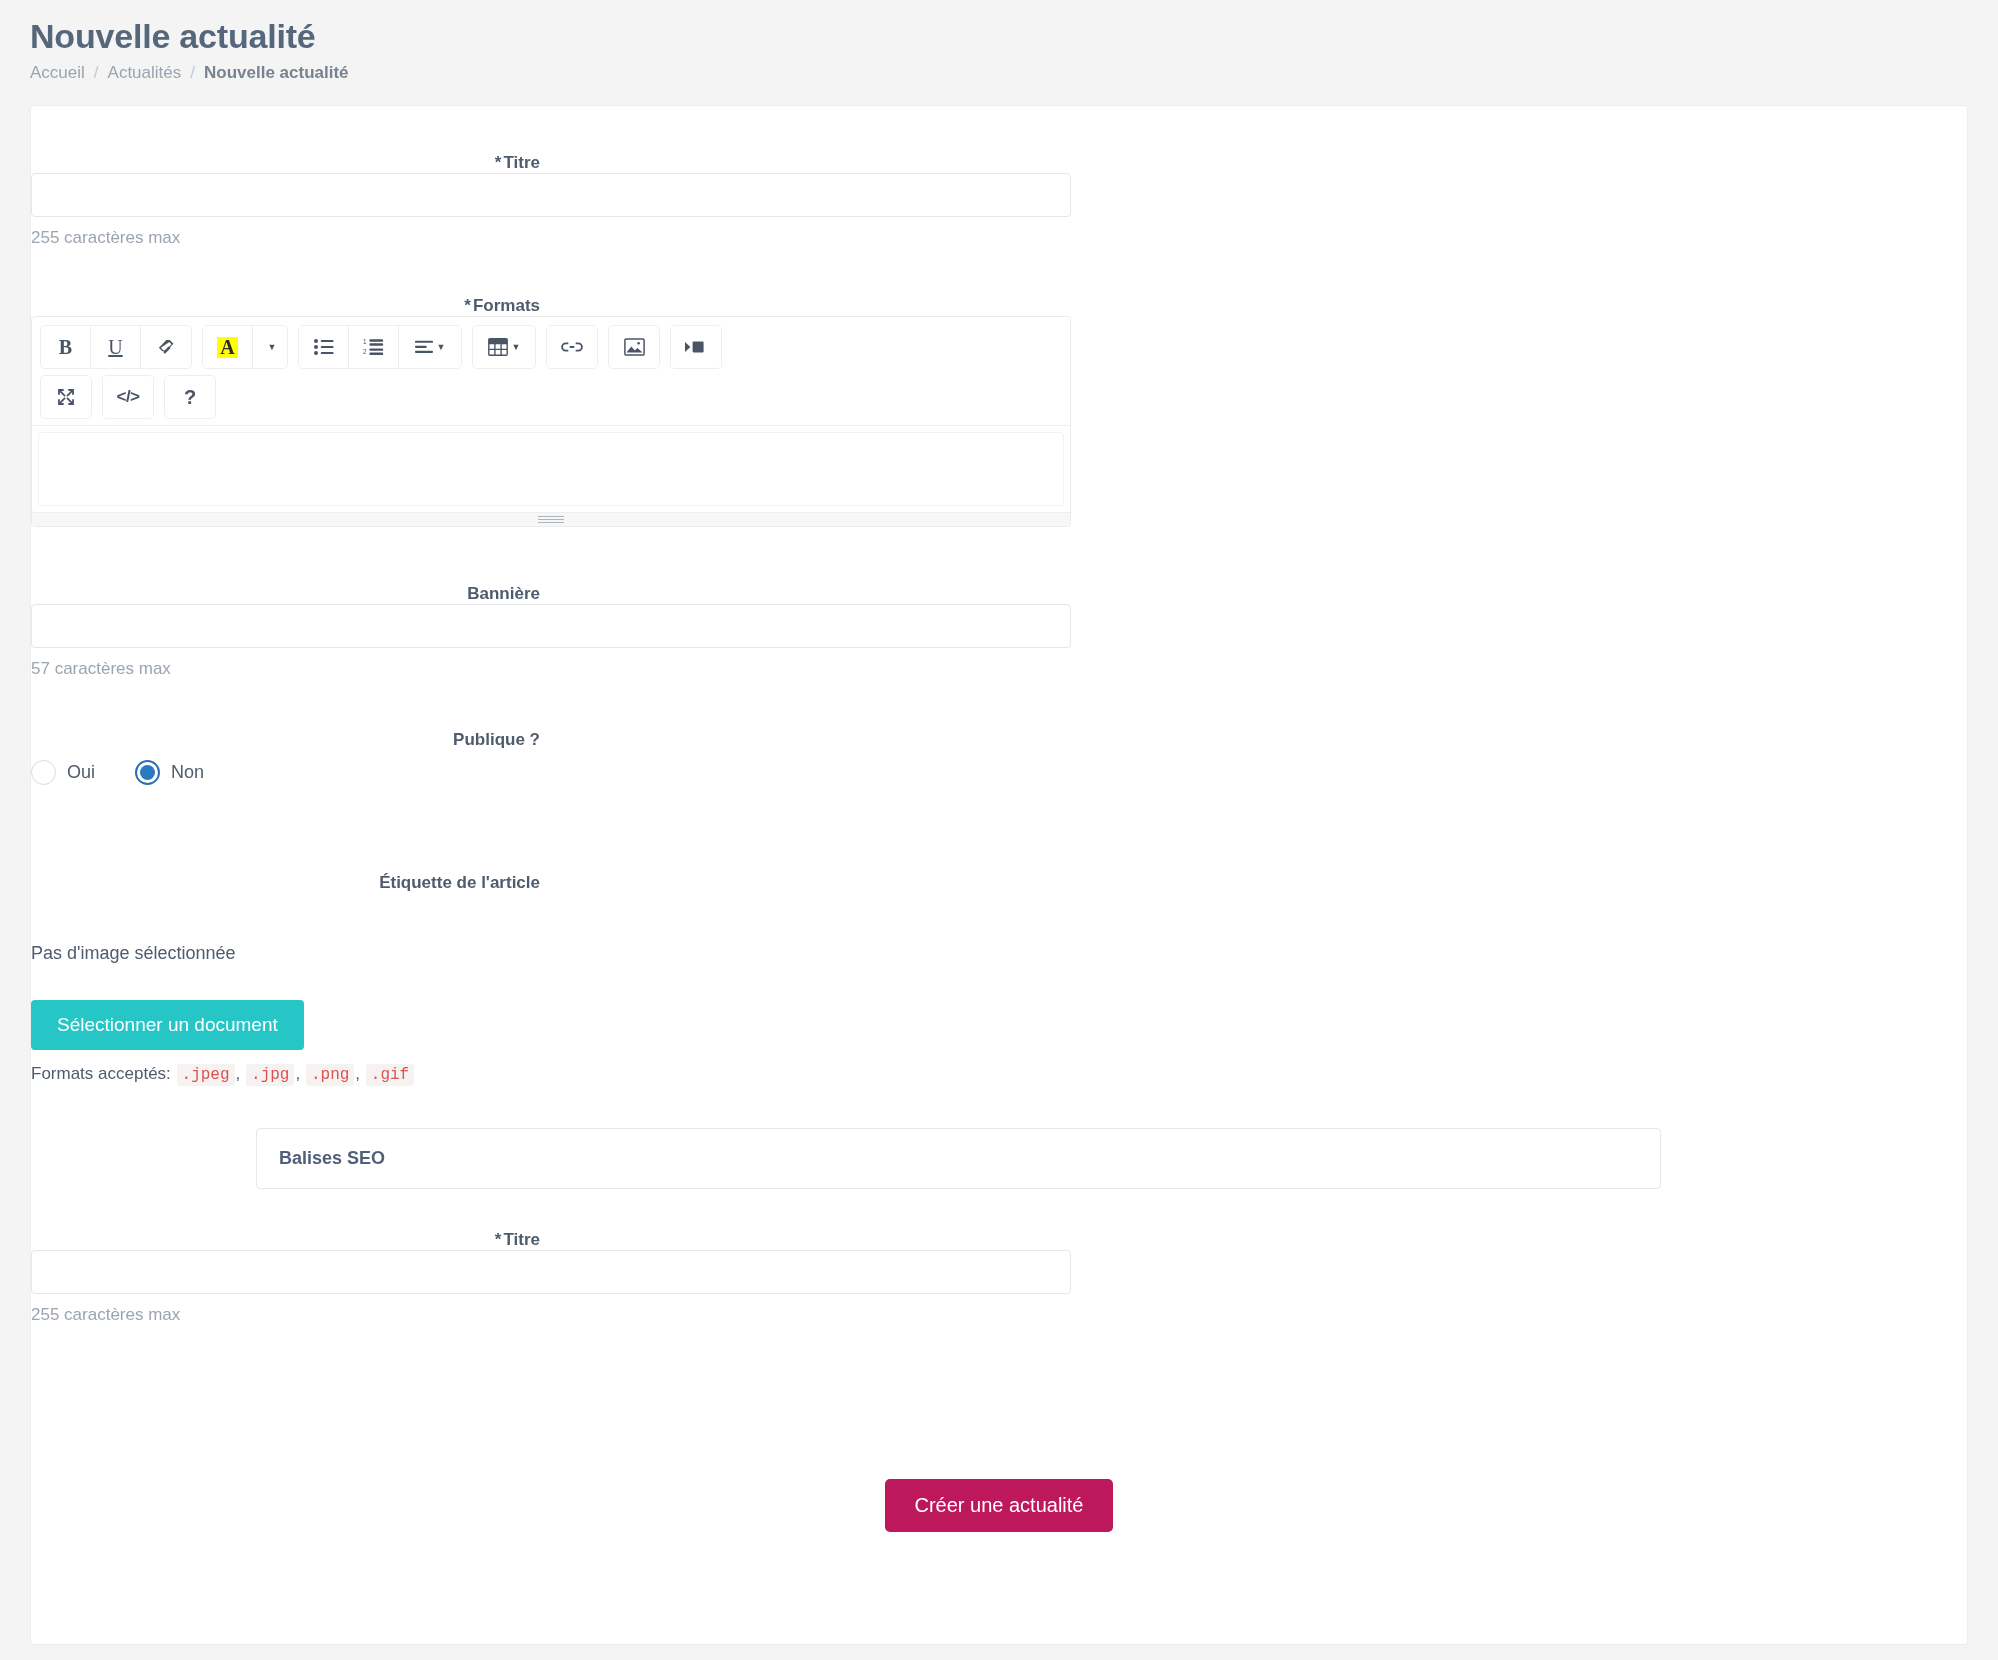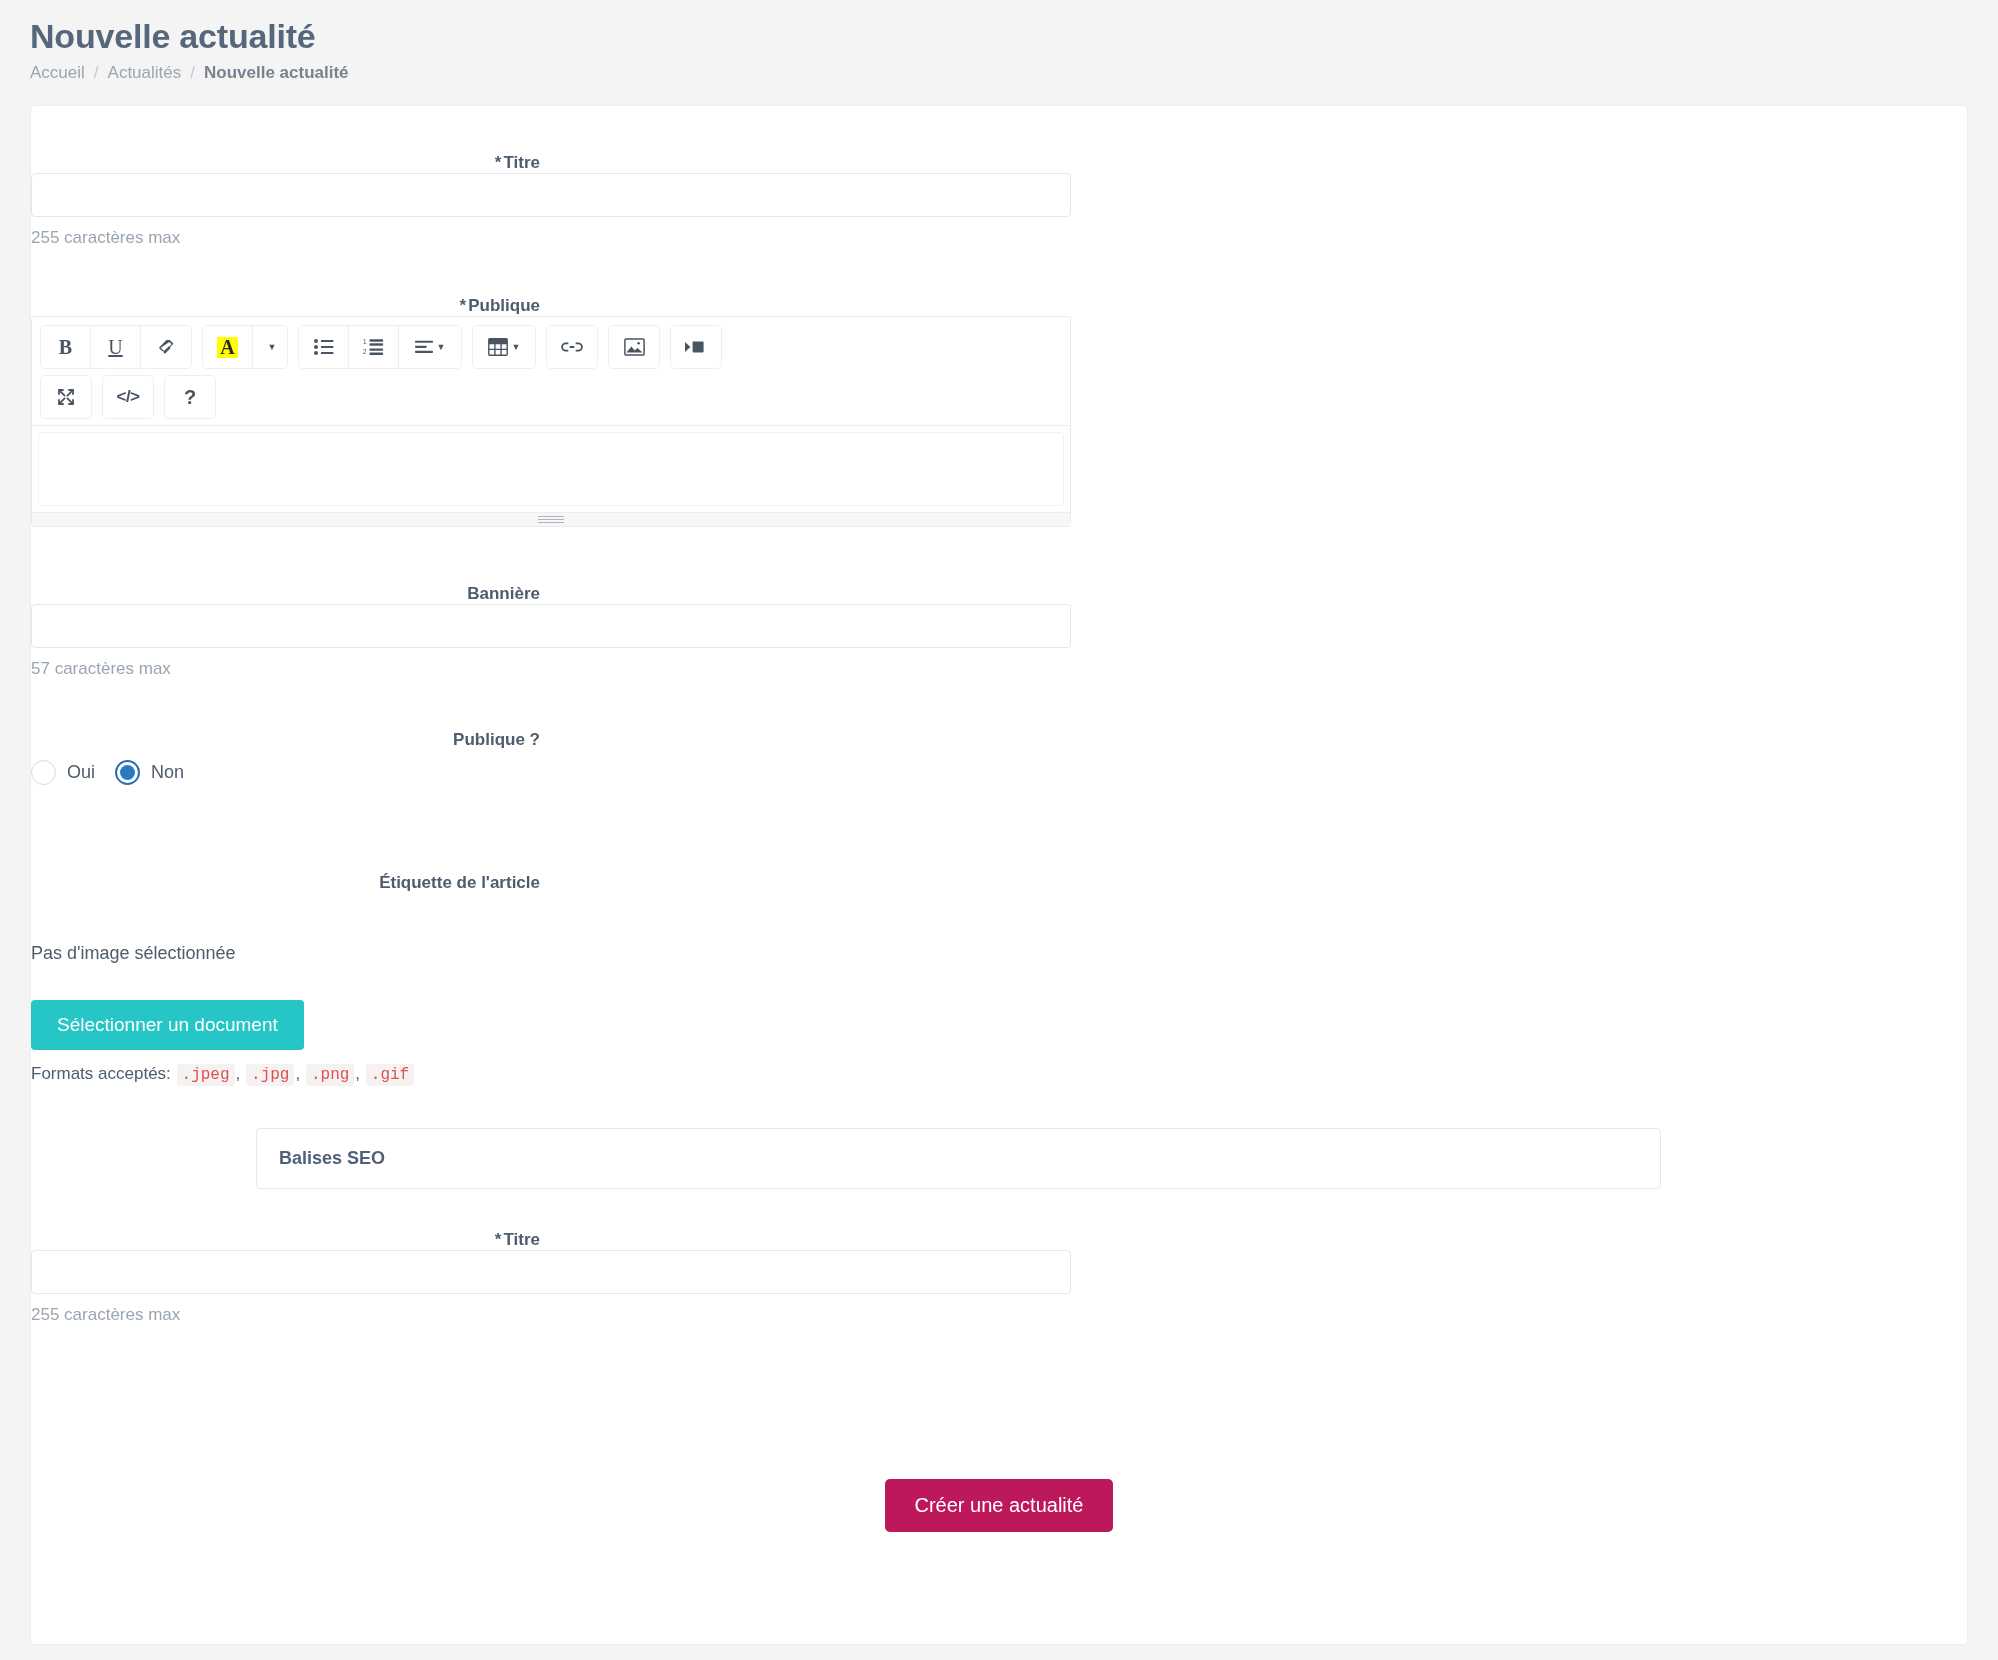--- a/index.html
+++ b/index.html
@@ -153,21 +153,21 @@
     display: flex;
     align-items: center;
     justify-content: center;
   }
   .grip { width: 26px; }
   .grip div { height: 1px; background: #aeb4bb; margin: 2px 0; }
 
   
   .radio-group {
     display: flex;
-    gap: 20px;
+    gap: 40px;
     padding-top: 10px;
     margin-bottom: 34px;
   }
   .radio-opt { display: flex; align-items: center; gap: 11px; cursor: pointer; }
   .radio-dot {
     width: 25px; height: 25px;
     border-radius: 50%;
     border: 1px solid #d7dbe0;
     background: #fff;
     display: block;
@@ -277,21 +277,21 @@
       <span class="req">*</span><span>Titre</span>
     </div>
     <div class="form-control-wrap">
       <input class="text-input" type="text" value="" style="">
       <div class="help-text">255 caractères max</div>
     </div>
   </div>
 
   <div class="form-row">
     <div class="form-label top-align">
-      <span class="req">*</span><span>Publique</span>
+      <span class="req">*</span><span>Formats</span>
     </div>
     <div class="form-control-wrap">
       <div class="editor">
         <div class="editor-toolbar">
           <div class="tb-row">
 
             <div class="tb-group">
               <button class="tb-btn">
                   <span class="tb-b">B</span>
                 </button>

